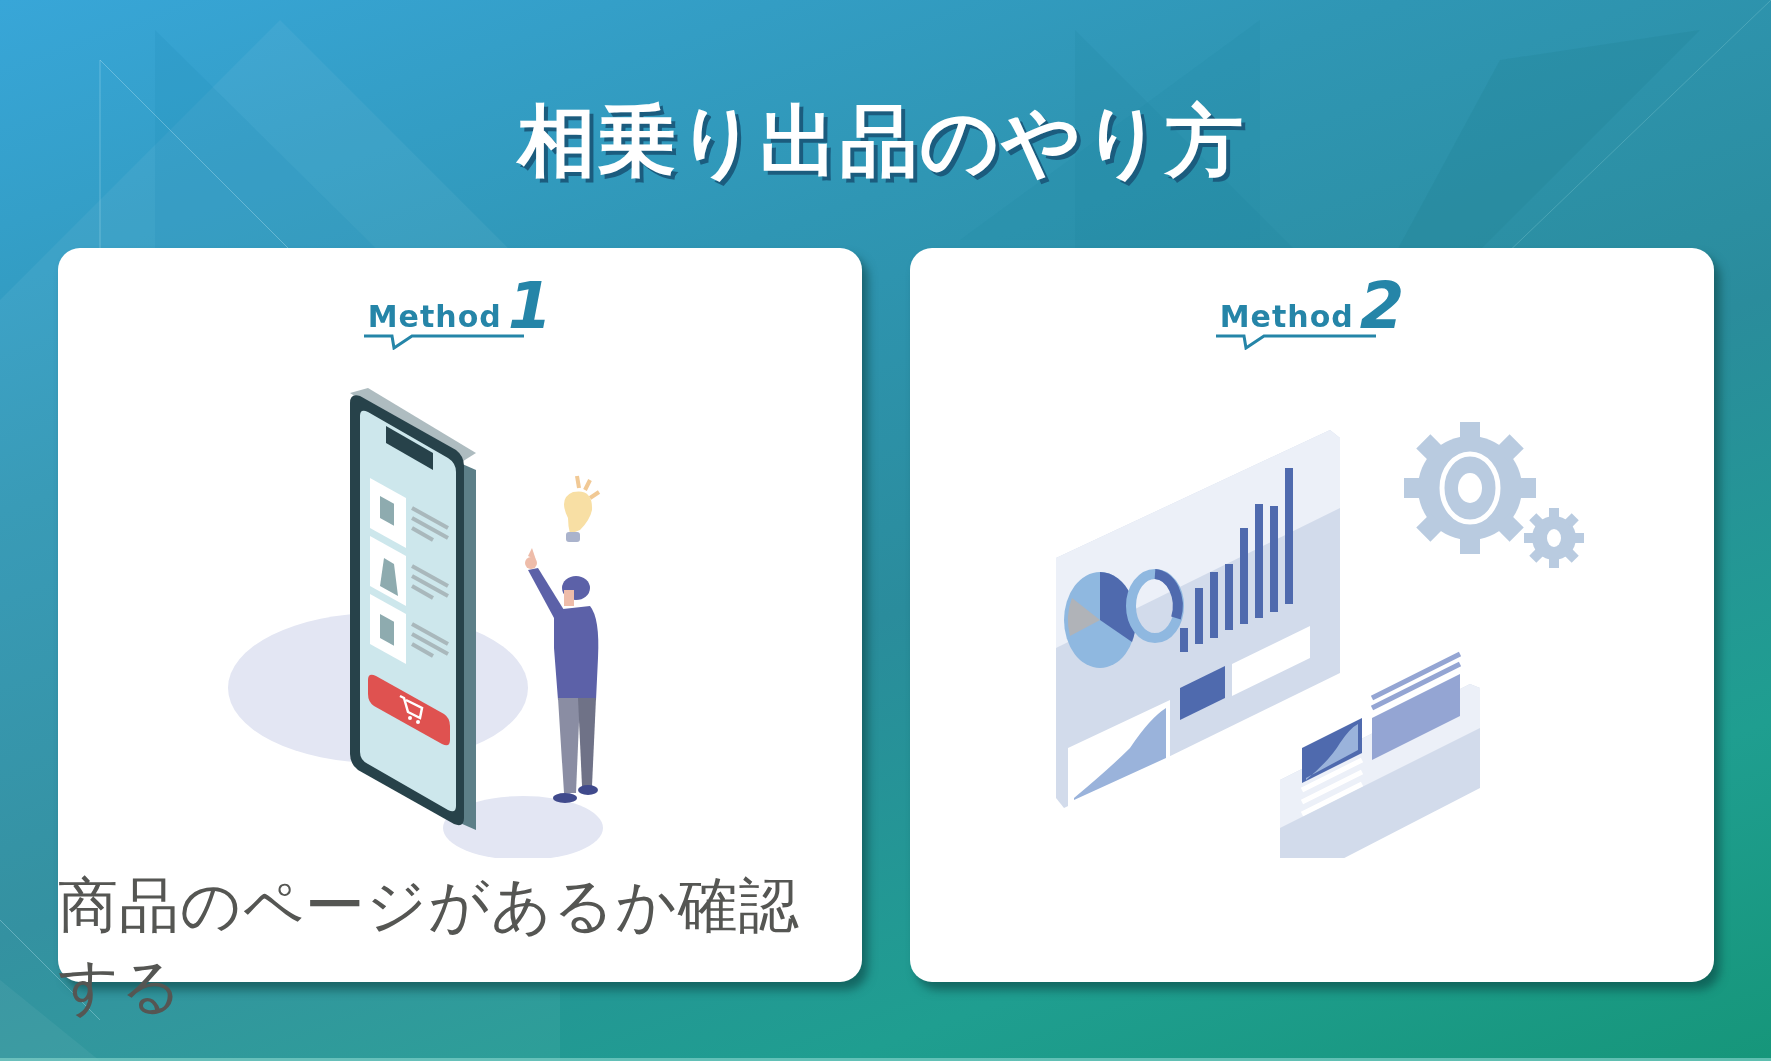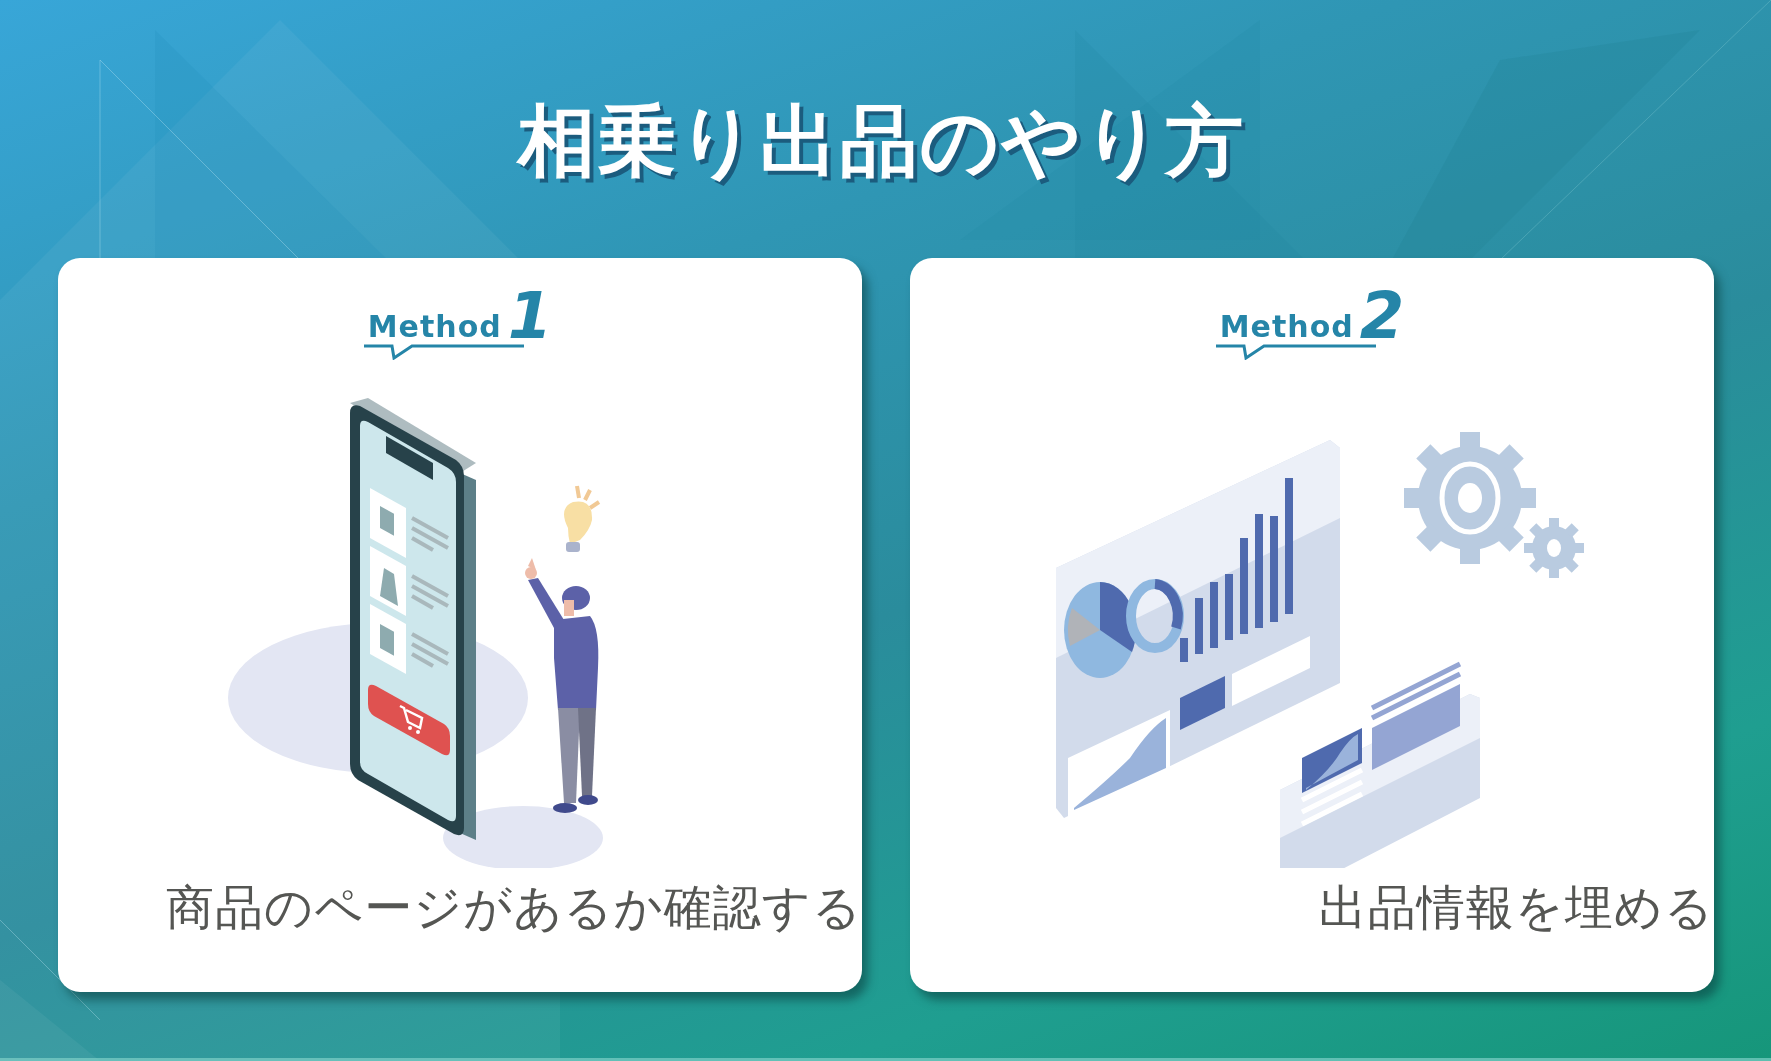--- a/index.html
+++ b/index.html
@@ -13,21 +13,21 @@
     .bottom-line { position: absolute; left: 0; right: 0; bottom: 0; height: 3px; background: #7fd0c8; opacity: .7; }
 
     .title {
       position: absolute; left: 0; right: 8px; top: 90px;
       text-align: center; color: #fff;
       font-size: 78px; font-weight: bold; letter-spacing: 2px;
       text-shadow: 4px 4px 0 #1b5c7e;
     }
 
     .card {
-      position: absolute; top: 258px; width: 804px; height: 734px;
+      position: absolute; top: 248px; width: 804px; height: 734px;
       background: #fff; border-radius: 22px;
       box-shadow: 6px 8px 10px rgba(10, 60, 60, 0.55);
     }
     .card-1 { left: 58px; }
     .card-2 { left: 910px; }
 
     .method {
       position: absolute; top: 30px; left: 0; right: 0;
       display: flex; justify-content: center;
     }
@@ -35,22 +35,22 @@
     .method-word { color: #2585a8; font-size: 30px; font-weight: bold; margin-right: 6px; padding-bottom: 2px; letter-spacing: 1px; }
     .method-num { color: #2585a8; font-size: 64px; font-weight: bold; font-style: italic; line-height: 0.9; }
     .method-line { position: absolute; left: 0; right: 0; bottom: 0; height: 30px; }
 
     .illus { position: absolute; }
     .card-1 .illus { left: 170px; top: 140px; width: 460px; height: 470px; }
     .card-2 .illus { left: 130px; top: 140px; width: 560px; height: 470px; }
 
     .caption {
       position: absolute; left: 0; right: 0; top: 618px;
-      text-align: right; color: #555653;
-      font-size: 48px; letter-spacing: 1px;
+      text-align: left; color: #555653;
+      font-size: 60px; letter-spacing: 1px;
     }
   </style>
 </head>
 <body>
 
 <svg class="bg-deco" width="1771" height="1061" viewBox="0 0 1771 1061">
   <polygon points="0,300 280,20 560,300 560,1061 0,1061" fill="#ffffff" opacity="0.05"></polygon>
   <polygon points="155,30 600,470 155,470" fill="#1a8cb8" opacity="0.18"></polygon>
   <polygon points="100,60 600,560 100,560" fill="none" stroke="#bfe8f3" stroke-width="1" opacity="0.35"></polygon>
   <polygon points="1075,30 1520,475 1075,475" fill="#1a7f9a" opacity="0.15"></polygon>
@@ -225,14 +225,13 @@
         <rect x="20" y="-5" width="10" height="10"></rect>
         <rect x="-5" y="-30" width="10" height="10" transform="rotate(45)"></rect>
         <rect x="-5" y="-30" width="10" height="10" transform="rotate(135)"></rect>
         <rect x="-5" y="-30" width="10" height="10" transform="rotate(225)"></rect>
         <rect x="-5" y="-30" width="10" height="10" transform="rotate(315)"></rect>
       </g>
       <ellipse rx="7" ry="9" fill="#fff"></ellipse>
     </g>
   </svg>
 
-  <div class="caption">出品情報を埋める</div>
 </div>
 
 </body></html>

